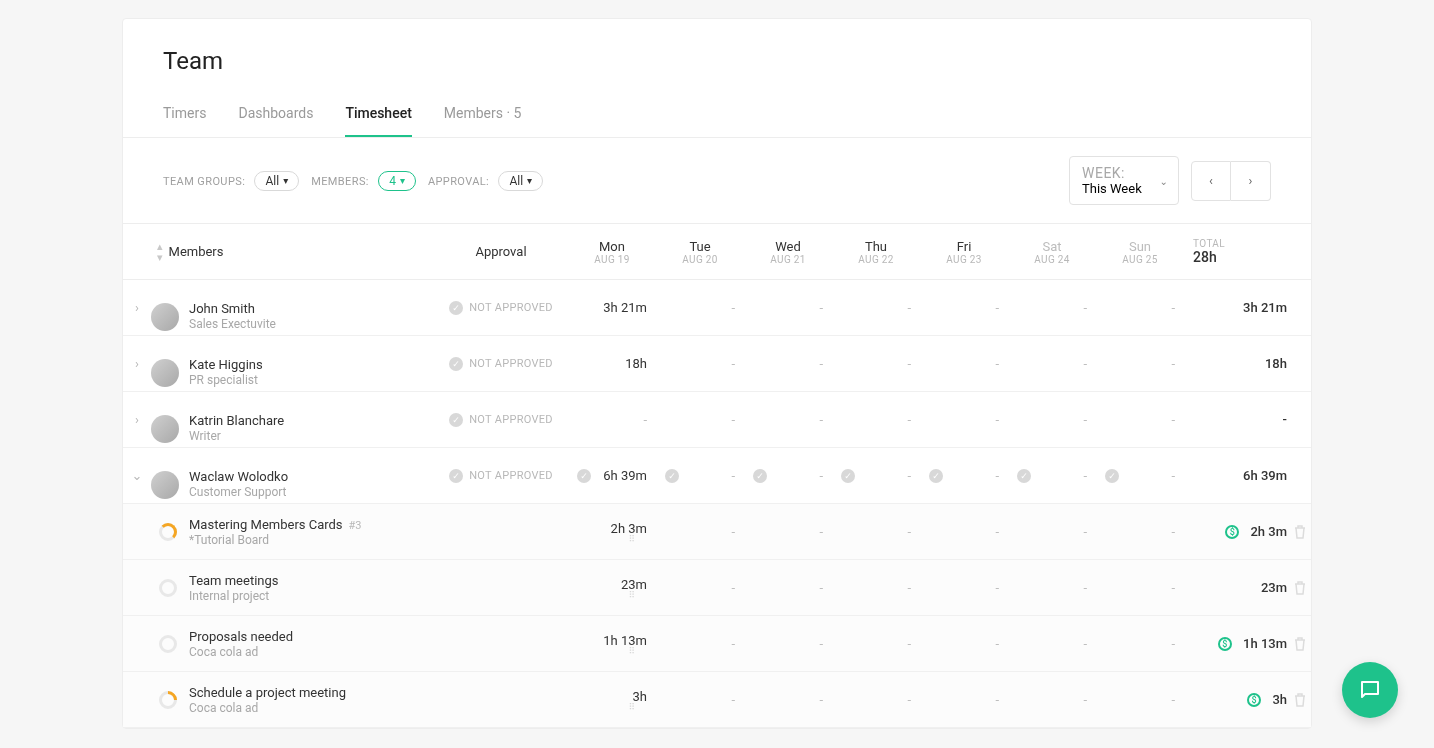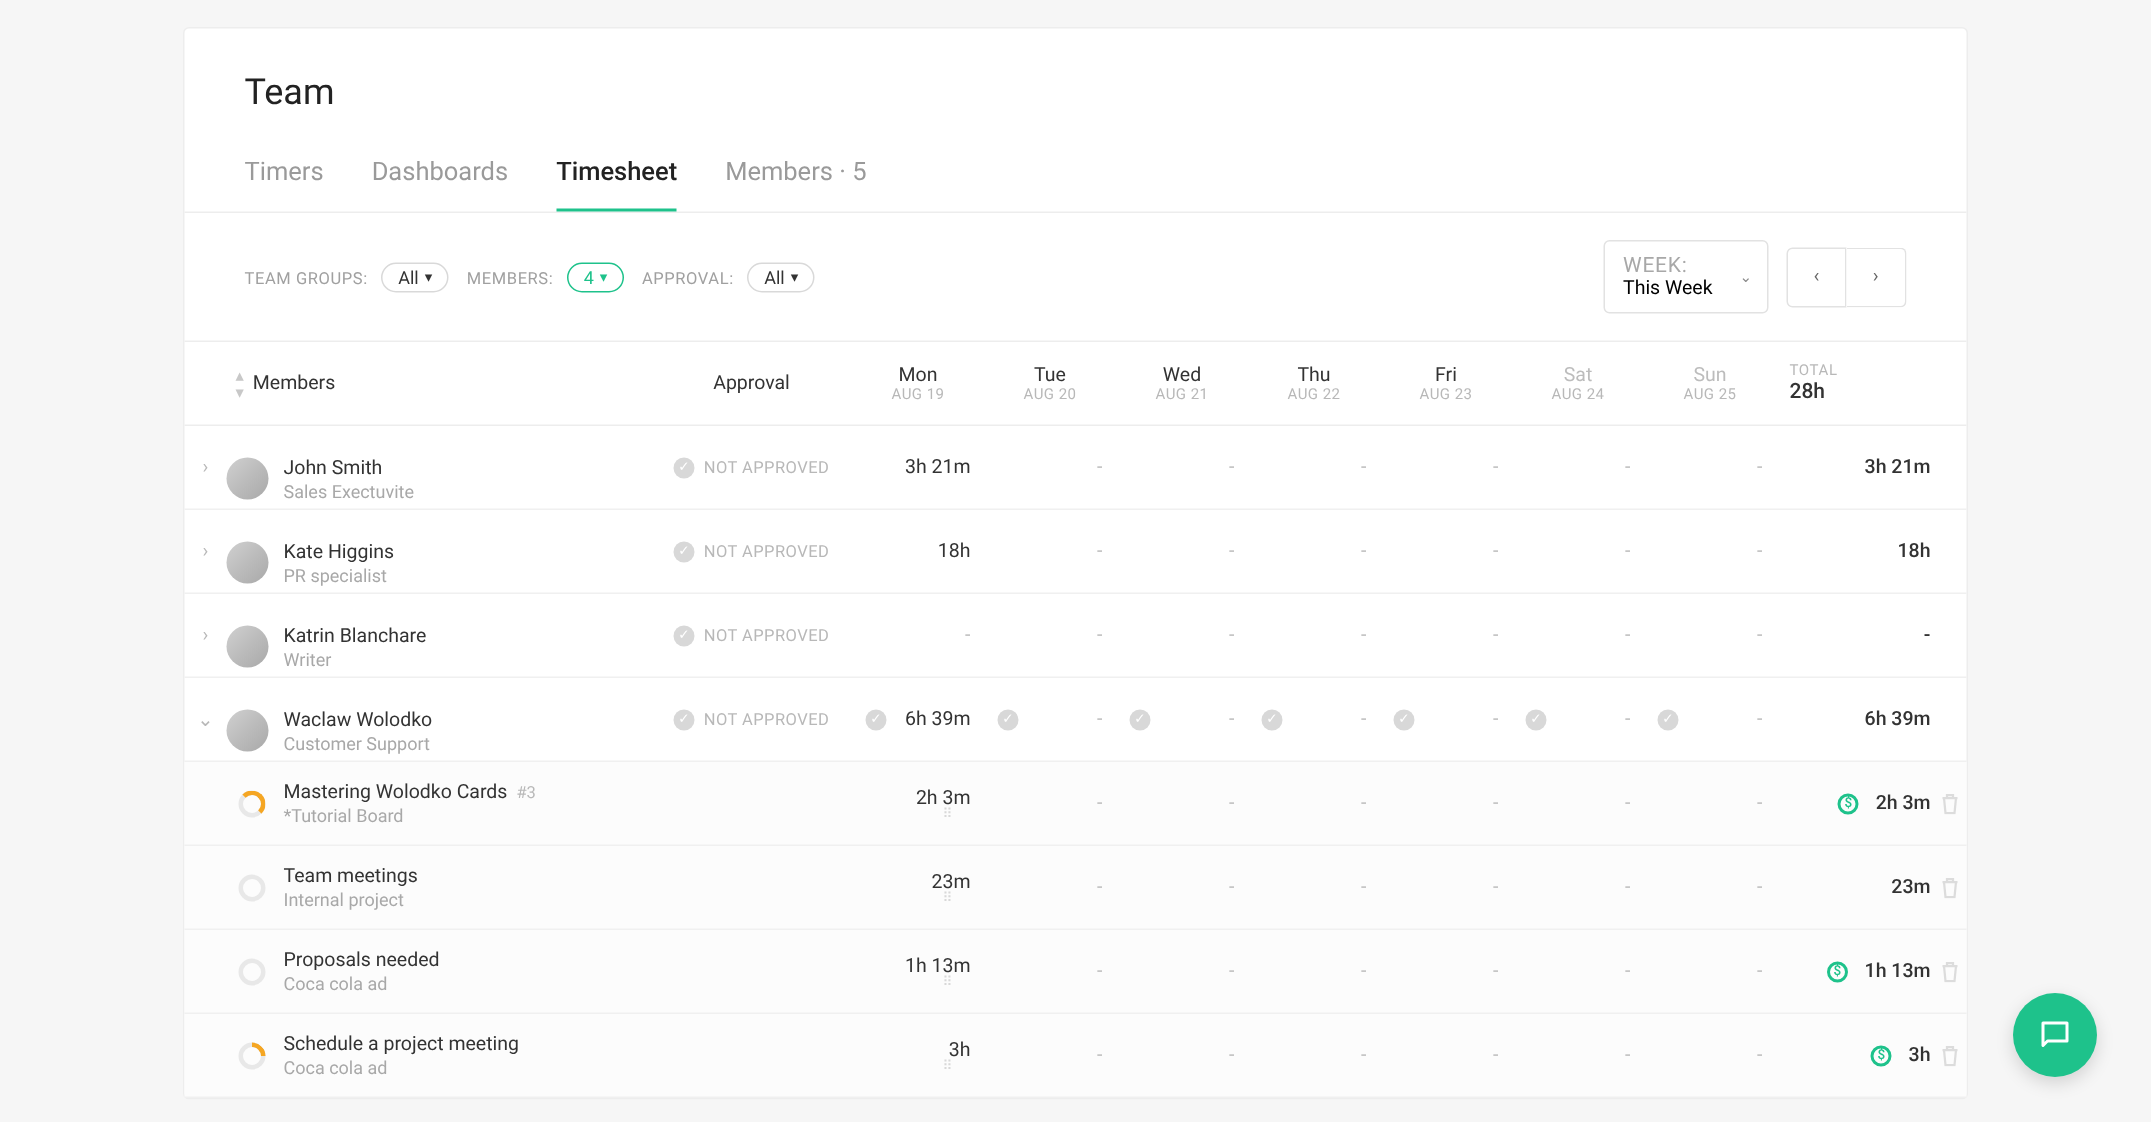--- a/index.html
+++ b/index.html
@@ -25,21 +25,21 @@
   .tabs {
     display: flex;
     gap: 32px;
     padding: 0 40px;
     border-bottom: 1px solid #ededed;
   }
   .tab {
     padding: 12px 0 14px;
     color: #9a9a9a;
     cursor: pointer;
-    font-size: 17px;
+    font-size: 14px;
   }
   .tab.active {
     color: #222;
     border-bottom: 2px solid #1ec28b;
     font-weight: 500;
   }
   .filters {
     display: flex;
     align-items: center;
     padding: 18px 40px;
@@ -110,21 +110,21 @@
   .total-head { padding-right: 0 !important; }
   .total-head .lbl { font-size: 10px; color: #b8b8b8; letter-spacing: 0.4px; }
   .total-head .val { font-size: 14px; color: #333; font-weight: 500; }
 
   .row {
     border-bottom: 1px solid #f0f0f0;
     min-height: 56px;
   }
   .row.task { background: #fcfcfc; }
   .expand-cell { display: flex; justify-content: center; color: #b8b8b8; cursor: pointer; }
-  .member-cell { display: flex; align-items: flex-start; gap: 10px; margin-top: 16px; }
+  .member-cell { display: flex; align-items: flex-end; gap: 10px; margin-top: 16px; }
   .avatar { width: 28px; height: 28px; border-radius: 50%; background: linear-gradient(135deg,#d0d0d0,#a8a8a8); flex-shrink: 0; }
   .member-name { font-size: 13px; color: #333; }
   .member-role { font-size: 12px; color: #a8a8a8; margin-top: 1px; }
   .approval-cell { display: flex; align-items: center; justify-content: center; gap: 6px; color: #b8b8b8; font-size: 11px; letter-spacing: 0.3px; }
   .check-circle { width: 14px; height: 14px; border-radius: 50%; background: #d8d8d8; display: inline-flex; align-items: center; justify-content: center; color: #fff; font-size: 9px; }
   .day-cell { text-align: right; padding-right: 12px; color: #333; font-size: 13px; position: relative; }
   .day-cell.dash { color: #bcbcbc; }
   .day-cell .mini-check { position: absolute; left: 6px; top: 50%; transform: translateY(-50%); }
   .total-cell { text-align: right; color: #333; font-size: 13px; font-weight: 500; }
   .total-cell .billable { width: 14px; height: 14px; border: 2px solid #1ec28b; border-radius: 50%; display: inline-flex; align-items: center; justify-content: center; color: #1ec28b; font-size: 9px; vertical-align: middle; margin-right: 8px; }
@@ -394,21 +394,21 @@
       <span class="mini-check check-circle">✓</span>
       <span>-</span></div>
         <div class="total-cell">6h 39m</div>
         <div></div>
       </div>
       <div class="row task">
         <div></div>
         <div class="task-cell">
         <div class="ring p50"></div>
         <div>
-          <div><span class="task-name">Mastering Wolodko Cards</span><span class="task-tag">#3</span></div>
+          <div><span class="task-name">Mastering Members Cards</span><span class="task-tag">#3</span></div>
           <div class="task-proj">*Tutorial Board</div>
         </div>
         </div>
         <div></div>
         <div class="day-cell">
             <span>2h 3m</span>
             <div class="drag-dots">⠿</div></div>
         <div class="day-cell dash"><span>-</span></div>
         <div class="day-cell dash"><span>-</span></div>
         <div class="day-cell dash"><span>-</span></div>

